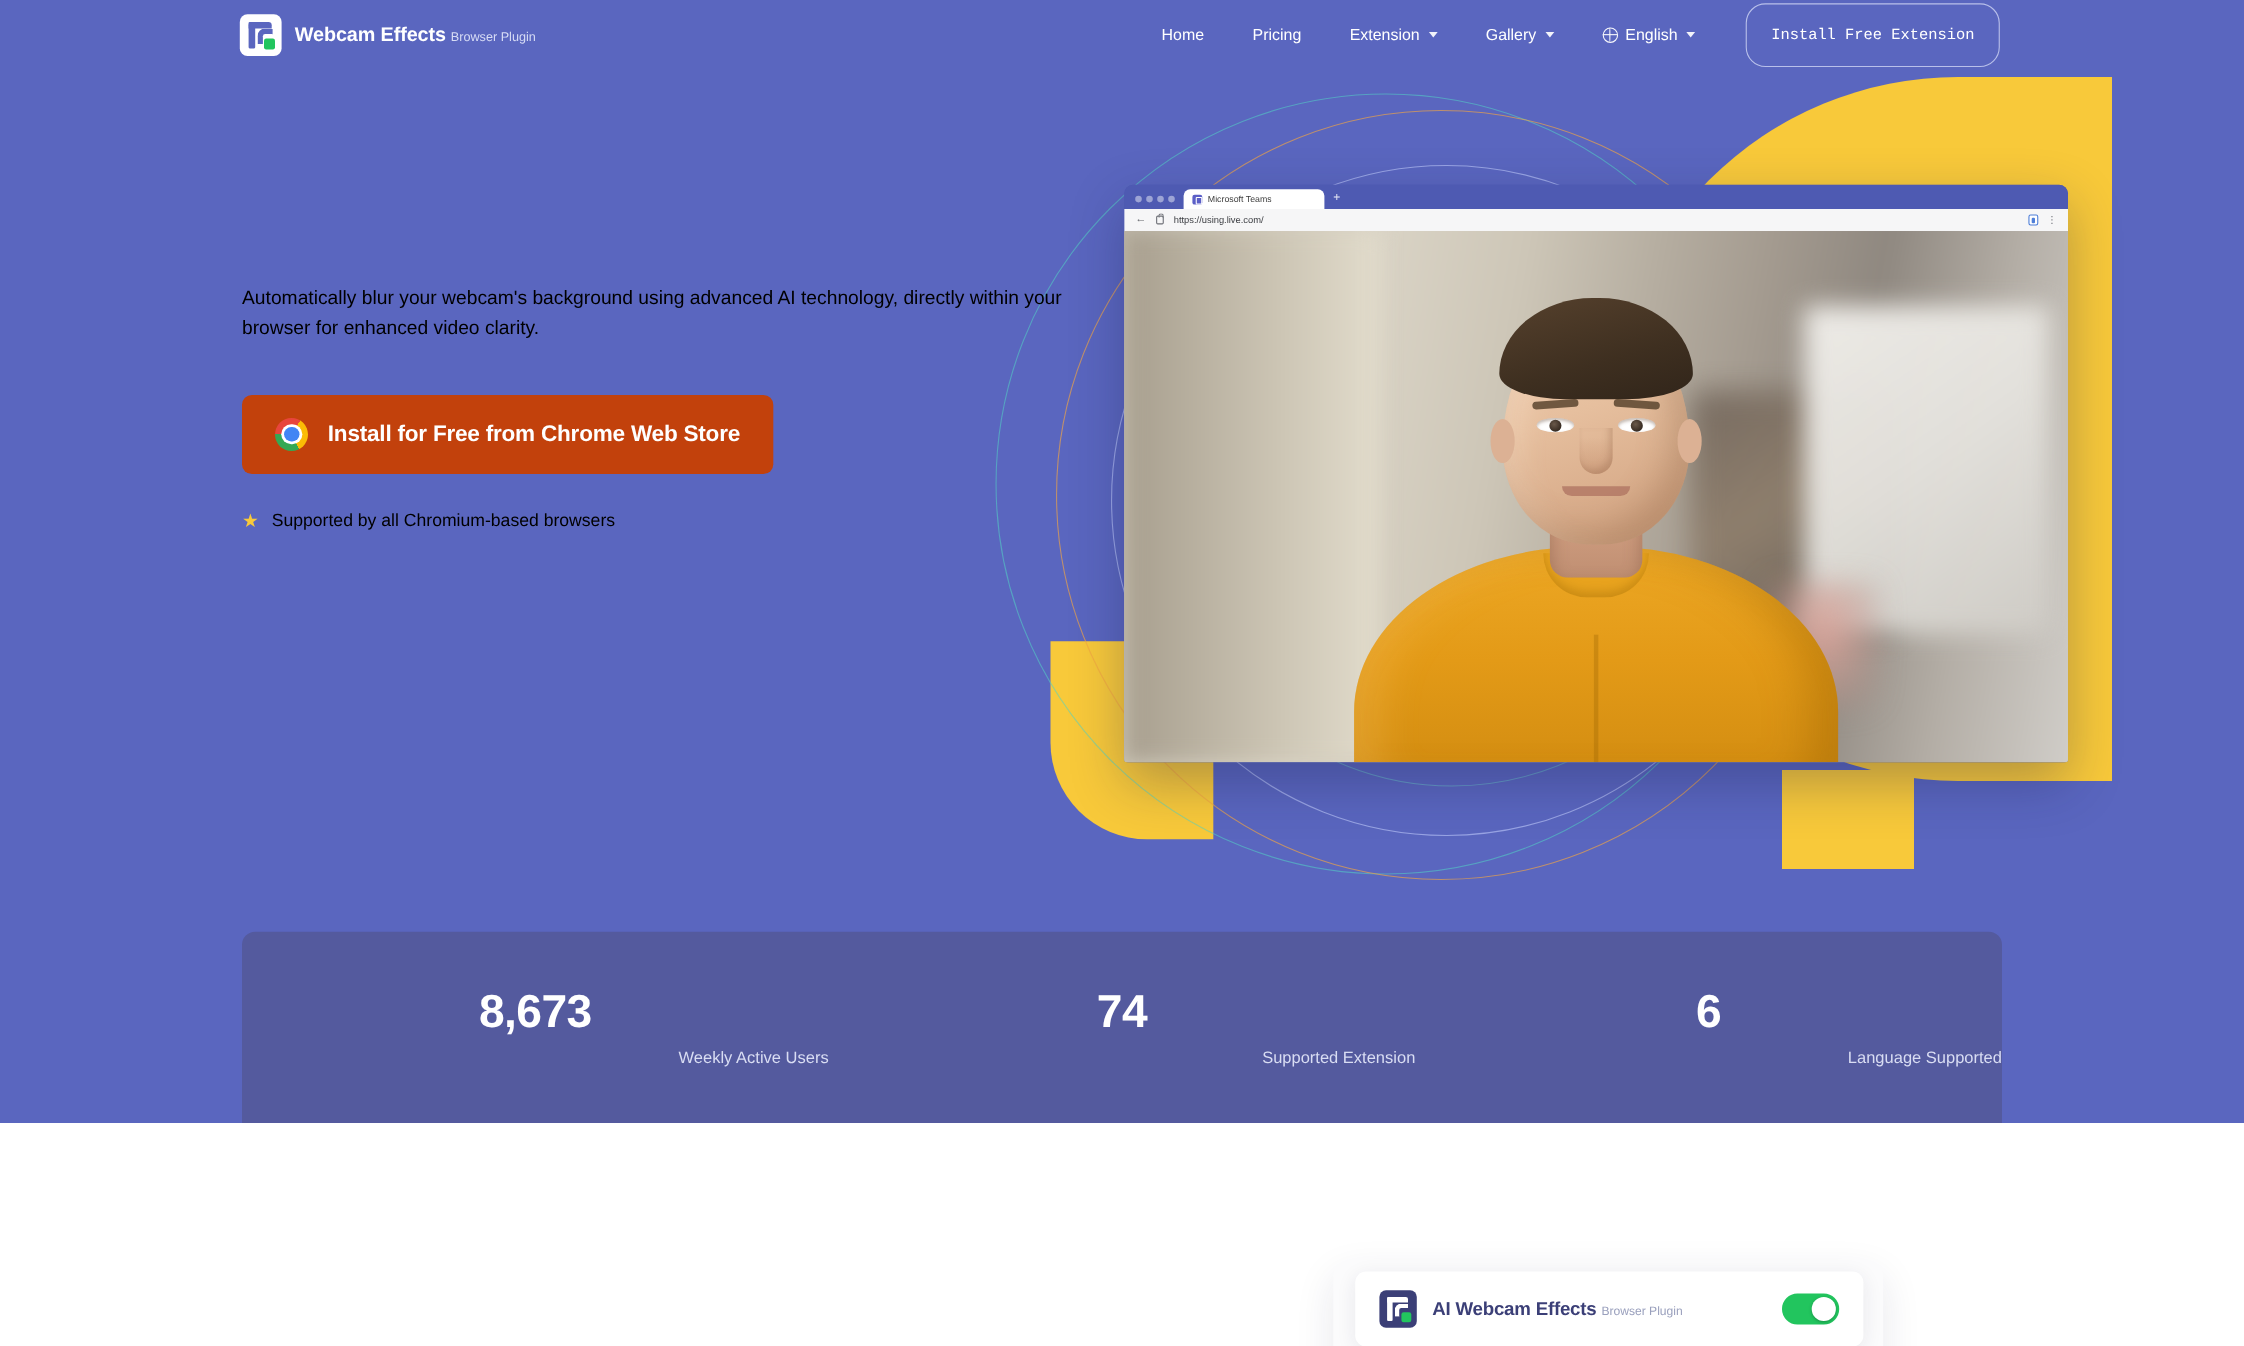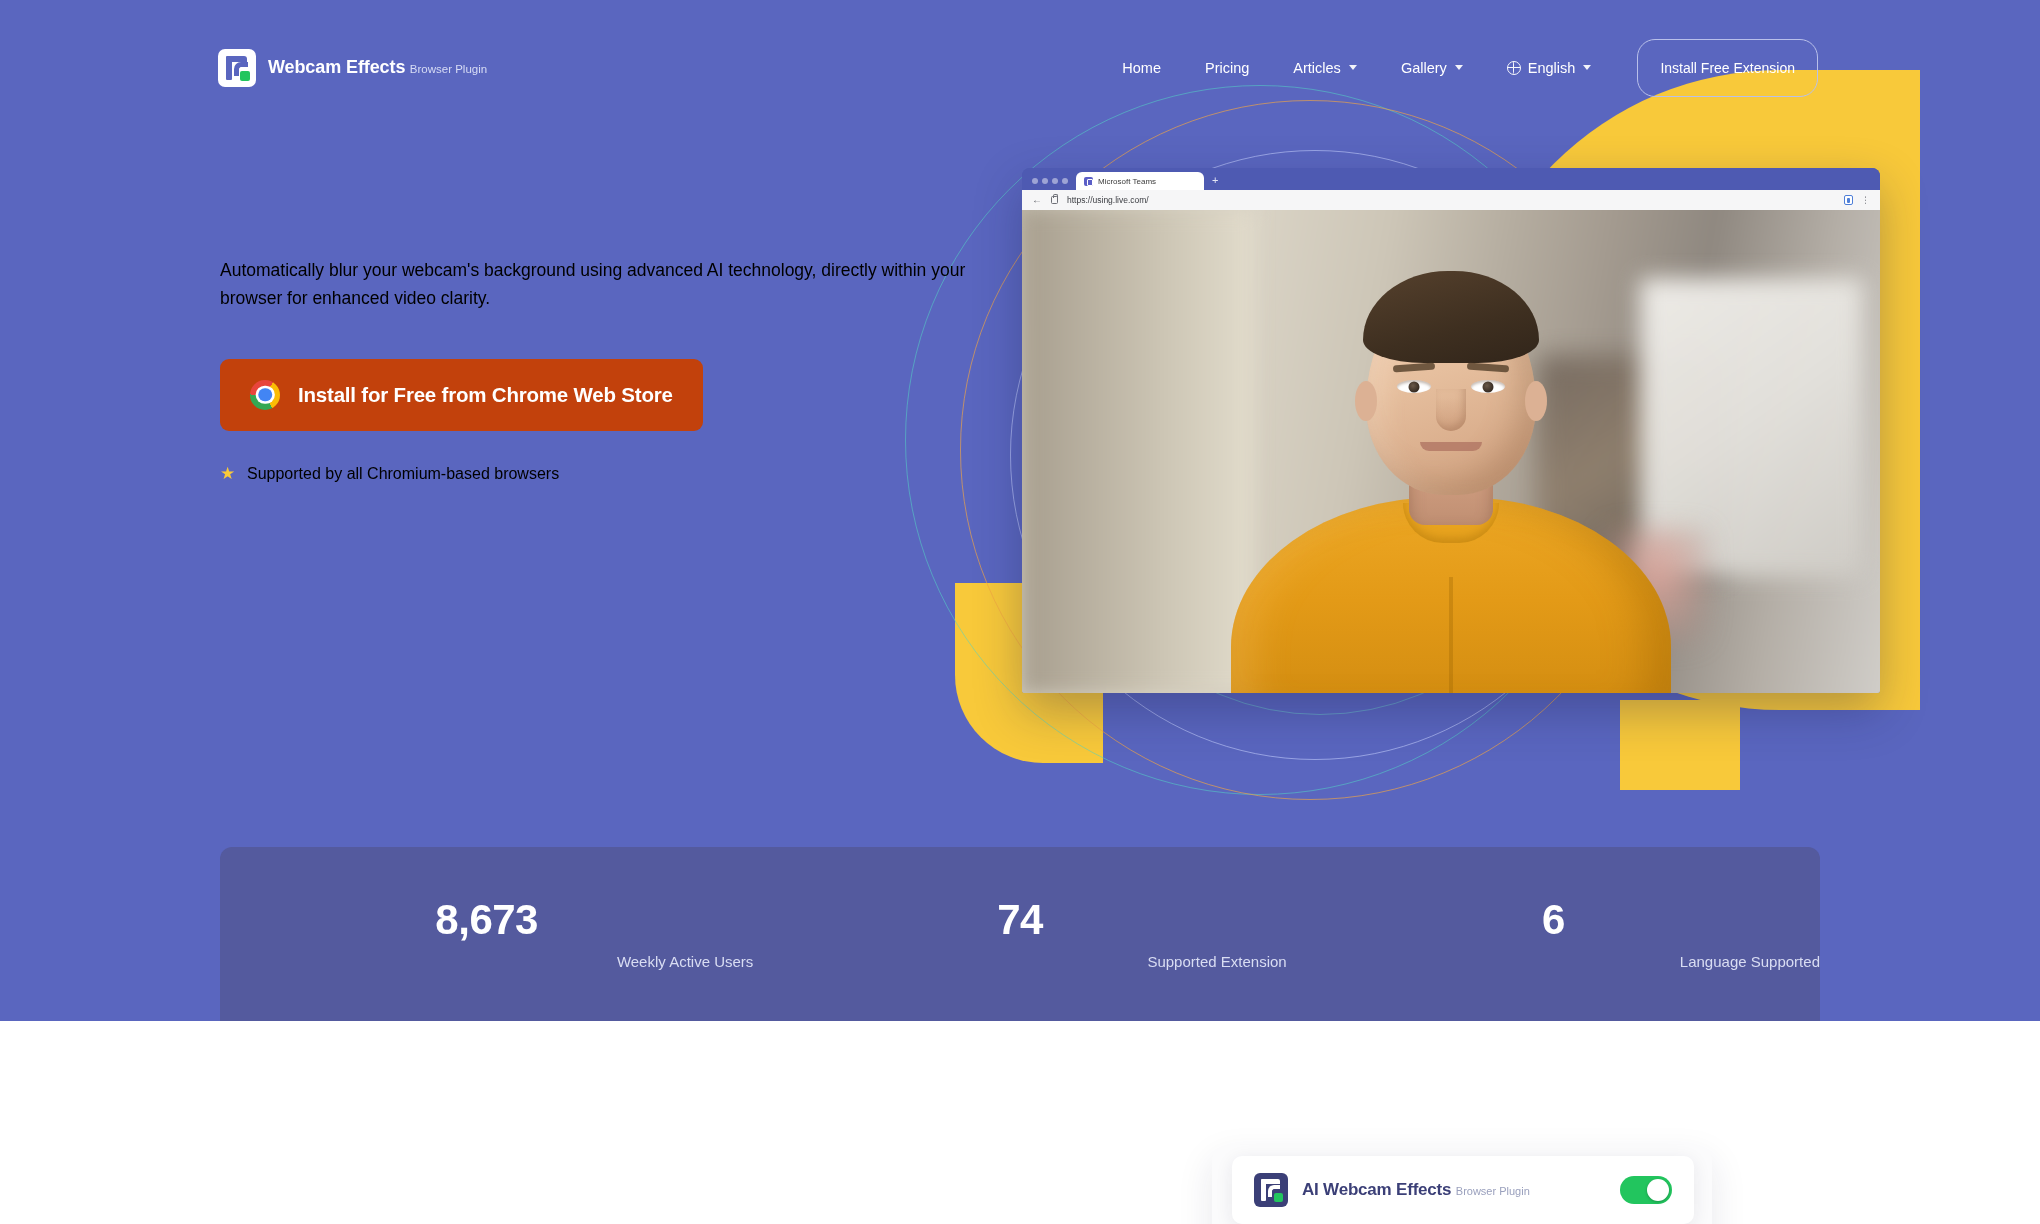--- a/index.html
+++ b/index.html
@@ -92,21 +92,20 @@
   
   .nav {
     position: absolute;
     top: 0; left: 0;
     width: 2040px;
     height: 63px;
     z-index: 20;
     display: flex;
     align-items: center;
     padding: 0 222px 0 218px;
-    margin-top: 36px;
   }
   .brand {
     display: flex;
     align-items: center;
     gap: 12px;
     cursor: pointer;
   }
   .brand-mark {
     width: 38px; height: 38px;
     border-radius: 7px;
@@ -214,21 +213,21 @@
     margin-left: 24px;
     border: 1.4px solid #b9c0ea;
     color: #ffffff;
     background: transparent;
     font-size: 14px;
     font-weight: 500;
     padding: 20px 22px;
     border-radius: 18px;
     white-space: nowrap;
     cursor: pointer;
-    font-family: Liberation Sans, sans-serif;
+    font-family: Liberation Mono, monospace;
   }
 
   
   .hero-copy {
     position: absolute;
     top: 228px;
     left: 220px;
     width: 800px;
     z-index: 10;
   }
@@ -844,21 +843,21 @@
       </div>
 
       <div class="nav-right">
         <a class="nav-link">
           <span>Home</span>
         </a>
         <a class="nav-link">
           <span>Pricing</span>
         </a>
         <a class="nav-link">
-          <span>Articles</span>
+          <span>Extension</span>
           <i class="caret"></i>
         </a>
         <a class="nav-link">
           <span>Gallery</span>
           <i class="caret"></i>
         </a>
         <a class="nav-link">
           <i class="globe"></i>
           <span>English</span>
           <i class="caret"></i>

